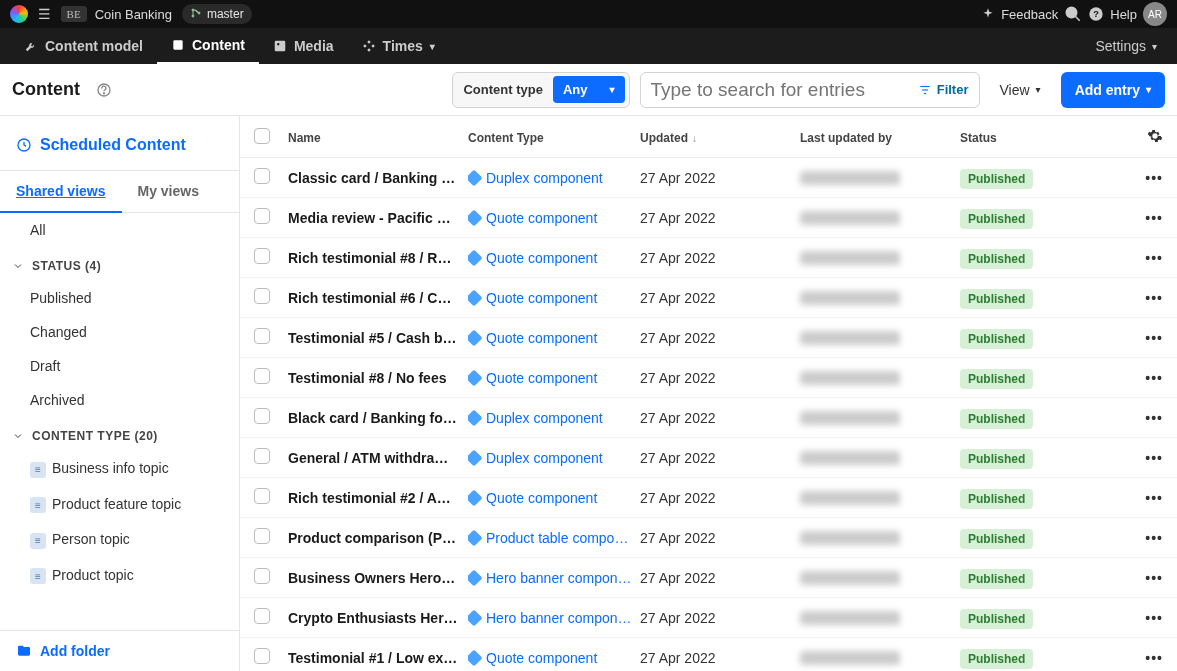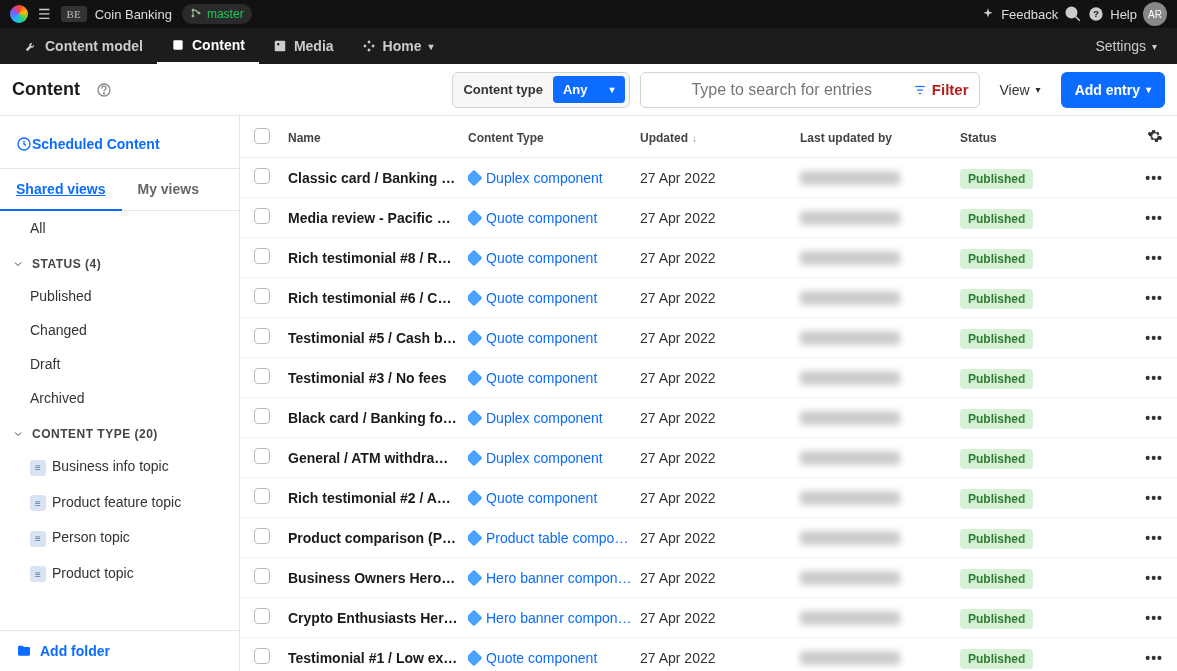--- a/index.html
+++ b/index.html
@@ -4,51 +4,51 @@
 <style>
 * { margin:0; padding:0; box-sizing:border-box; font-family:-apple-system,BlinkMacSystemFont,"Segoe UI",Helvetica,Arial,sans-serif; }
 body { background:#fff; color:#1a1a1a; font-size:14px; width:1177px; height:671px; overflow:hidden; }
 
 
 .topbar { background:#111; height:28px; display:flex; align-items:center; padding:0 10px; color:#ccc; }
 .logo-c { width:18px; height:18px; border-radius:50%; background:conic-gradient(#ff3a3a,#ffb800,#29d37a,#1fb6ff,#7b5cff,#ff3a3a); margin-right:10px; }
 .menu-icon { font-size:14px; margin-right:10px; cursor:pointer; }
 .org-badge { background:#333; color:#bbb; font-size:11px; padding:2px 6px; border-radius:3px; margin-right:8px;font-family:Liberation Serif, serif; }
 .org-name { font-size:13px; color:#ddd; margin-right:10px; font-weight:500;}
-.branch-pill { background:#2a2a2a; color:#22c55e; font-size:12px; padding:3px 8px; border-radius:10px; display:flex; align-items:flex-start; gap:5px;}
+.branch-pill { background:#2a2a2a; color:#e5e5e5; font-size:12px; padding:3px 8px; border-radius:10px; display:flex; align-items:flex-start; gap:5px;}
 .topbar-right { margin-left:auto; display:flex; align-items:center; gap:6px; }
 .feedback { color:#ddd; font-size:13px; display:flex; align-items:center; gap:6px; cursor:pointer;}
 .help { color:#ddd; font-size:13px; display:flex; align-items:center; gap:6px; cursor:pointer;}
 .avatar { width:24px; height:24px; border-radius:50%; background:#888; color:#fff; font-size:10px; display:flex; align-items:center; justify-content:center; }
 .topbar svg { fill:#ccc; }
 
 
 .navtabs { background:#1c1c1c; height:36px; display:flex; align-items:center; padding:0 10px; color:#ccc; }
 .navtab { display:flex; align-items:center; gap:7px; padding:0 14px; height:36px; font-size:14px; color:#ccc; cursor:pointer; font-weight:600;}
 .navtab.active { color:#fff; border-bottom:2px solid #fff; }
 .nav-right { margin-left:auto; display:flex; align-items:center; gap:6px; padding-right:10px; cursor:pointer; font-size:14px; color:#ccc;}
 
 
 .toolbar { height:52px; border-bottom:1px solid #e5e5e5; display:flex; align-items:center; padding:0 12px; gap:10px;}
 .page-title { font-size:18px; font-weight:700; margin-right:6px;}
 .help-circle { width:16px; height:16px; color:#888;}
 .chip { border:1px solid #d3d3d3; border-radius:6px; height:36px; display:flex; align-items:center; background:#f7f7f7;}
 .chip-label { padding:0 10px; font-size:13px; font-weight:600; color:#333;}
 .chip-any { background:#0b6cff; color:#fff; font-size:13px; font-weight:600; padding:6px 10px; border-radius:4px; margin-right:4px; display:flex; align-items:center; gap:22px;}
 .search-box { border:1px solid #d3d3d3; border-radius:6px; height:36px; display:flex; align-items:center; width:340px; background:#fff; padding:0 10px;}
-.search-input { border:none; outline:none; flex:1; font-size:16px; color:#333;text-align:center; }
-.filter-btn { margin-left:auto; color:#b91c1c; font-size:15px; font-weight:600; display:flex; align-items:center; gap:5px; cursor:pointer; }
+.search-input { border:none; outline:none; flex:1; font-size:19px; color:#333; }
+.filter-btn { margin-left:auto; color:#0369a1; font-size:13px; font-weight:600; display:flex; align-items:center; gap:5px; cursor:pointer; }
 .view-btn { height:36px; padding:0 10px; display:flex; align-items:center; gap:6px; font-size:14px; color:#333; cursor:pointer;}
 .add-btn { background:#0b6cff; color:#fff; height:36px; padding:0 14px; border-radius:6px; font-weight:600; font-size:14px; display:flex; align-items:center; gap:6px; cursor:pointer; margin-left:auto;}
 
 
 .body { display:flex; height:calc(671px - 28px - 36px - 52px); }
 .sidebar { width:240px; border-right:1px solid #e5e5e5; padding:14px 0 0 0; display:flex; flex-direction:column;}
 .sidebar .scroll { flex:1; overflow:hidden; }
-.sched { color:#0b6cff; font-size:14px; font-weight:600; display:flex; align-items:center; padding:6px 16px 16px 16px; cursor:pointer;}
+.sched { color:#0b6cff; font-size:16px; font-weight:600; display:flex; align-items:center; gap:8px; padding:6px 16px 16px 16px; cursor:pointer;}
 .sched svg { stroke:#0b6cff; }
 .side-tabs { display:flex; border-top:1px solid #e5e5e5; border-bottom:1px solid #e5e5e5; }
 .side-tab { flex:0 0 auto; padding:12px 16px; font-size:14px; font-weight:600; color:#666; cursor:pointer;}
 .side-tab.active { color:#0b6cff; border-bottom:2px solid #0b6cff; margin-bottom:-1px;text-decoration:underline;}
 .side-item { padding:9px 16px 9px 30px; font-size:14px; color:#333; cursor:pointer; white-space:nowrap; overflow:hidden; text-overflow:ellipsis;}
 .side-group-header { padding:12px 16px 8px 12px; font-size:12px; font-weight:700; letter-spacing:0.5px; color:#444; display:flex; align-items:center; gap:8px; cursor:pointer;}
 .chev { width:12px; height:12px;}
 .icon-box { width:16px; height:16px; display:inline-flex; align-items:center; justify-content:center; background:#d8e3f3; border-radius:3px; font-size:10px; color:#5a7aa3; margin-right:6px; font-weight:700;}
 .add-folder { border-top:1px solid #e5e5e5; padding:12px 16px; color:#0b6cff; font-weight:600; font-size:14px; display:flex; align-items:center; gap:8px; cursor:pointer; }
 
@@ -131,21 +131,21 @@
       <svg width="14" height="14" viewBox="0 0 24 24" fill="#ccc">
         <rect x="3" y="3" width="18" height="18" rx="2"></rect>
         <circle cx="9" cy="9" r="2" fill="#111"></circle>
       </svg>
       <span>Media</span>
     </div>
   <div class="navtab">
       <svg width="14" height="14" viewBox="0 0 24 24" fill="#ccc">
         <path d="M12 2l3 3-3 3-3-3zM5 9l3 3-3 3-3-3zM19 9l3 3-3 3-3-3zM12 16l3 3-3 3-3-3z"></path>
       </svg>
-      <span>Home</span>
+      <span>Times</span>
       <span style="font-size:10px;">▾</span>
     </div>
   <div class="nav-right">
       <span>Settings</span>
       <span style="font-size:10px;">▾</span>
     </div>
 </div>
 
 <div class="toolbar">
   <span class="page-title">Content</span>
@@ -319,21 +319,21 @@
           </div>
           <div class="col-upd tupdated">27 Apr 2022</div>
           <div class="col-user">
             <div class="tuser-blur"></div>
           </div>
           <div class="col-status"><span class="badge-pub">Published</span></div>
           <div class="col-act dots">•••</div>
         </div>
         <div class="trow">
           <div class="col-cb"><span class="cbox"></span></div>
-          <div class="col-name tname">Testimonial #3 / No fees</div>
+          <div class="col-name tname">Testimonial #8 / No fees</div>
           <div class="col-ct tct">
             <span class="diamond"></span>
             <span>Quote component</span>
           </div>
           <div class="col-upd tupdated">27 Apr 2022</div>
           <div class="col-user">
             <div class="tuser-blur"></div>
           </div>
           <div class="col-status"><span class="badge-pub">Published</span></div>
           <div class="col-act dots">•••</div>

